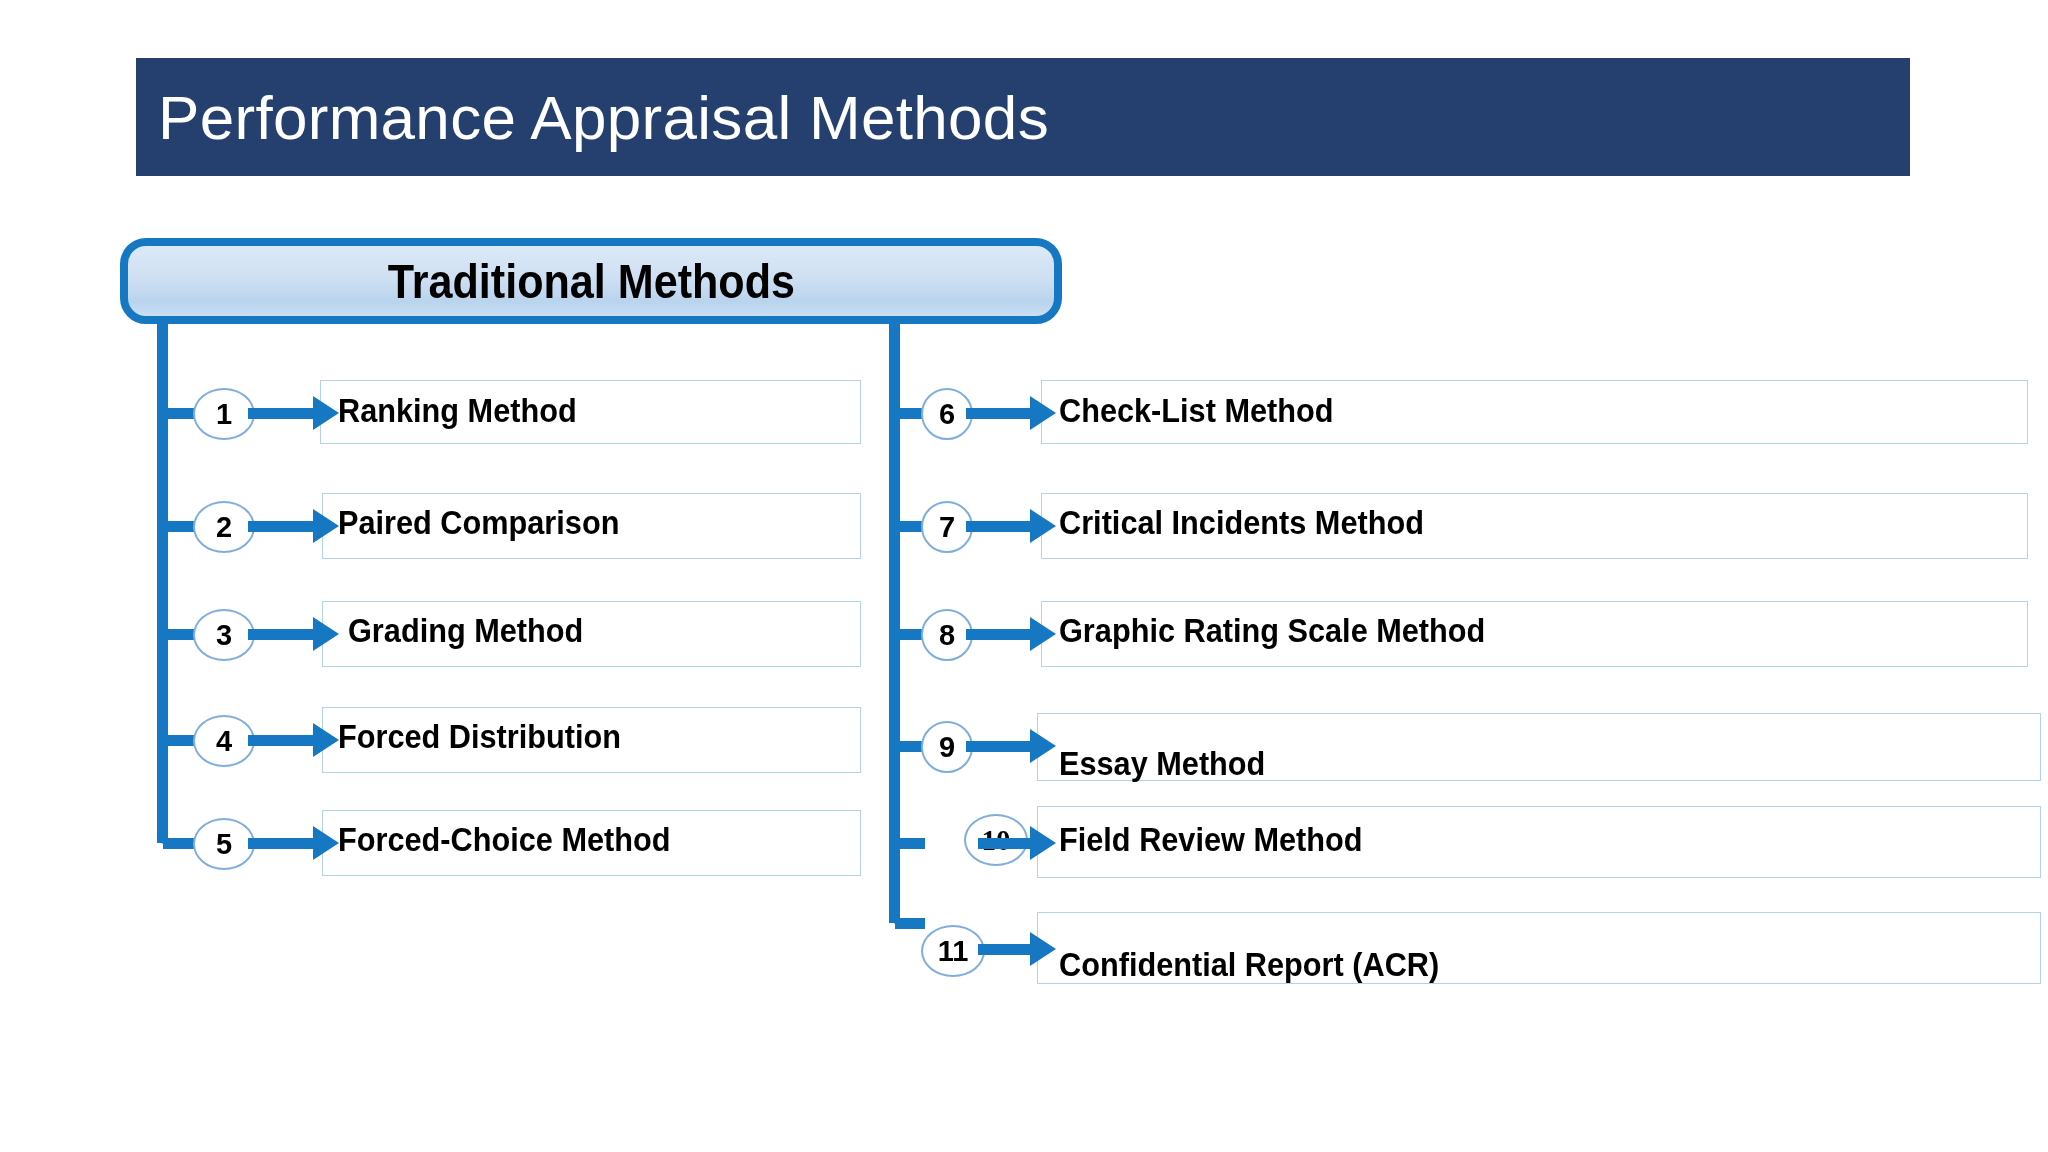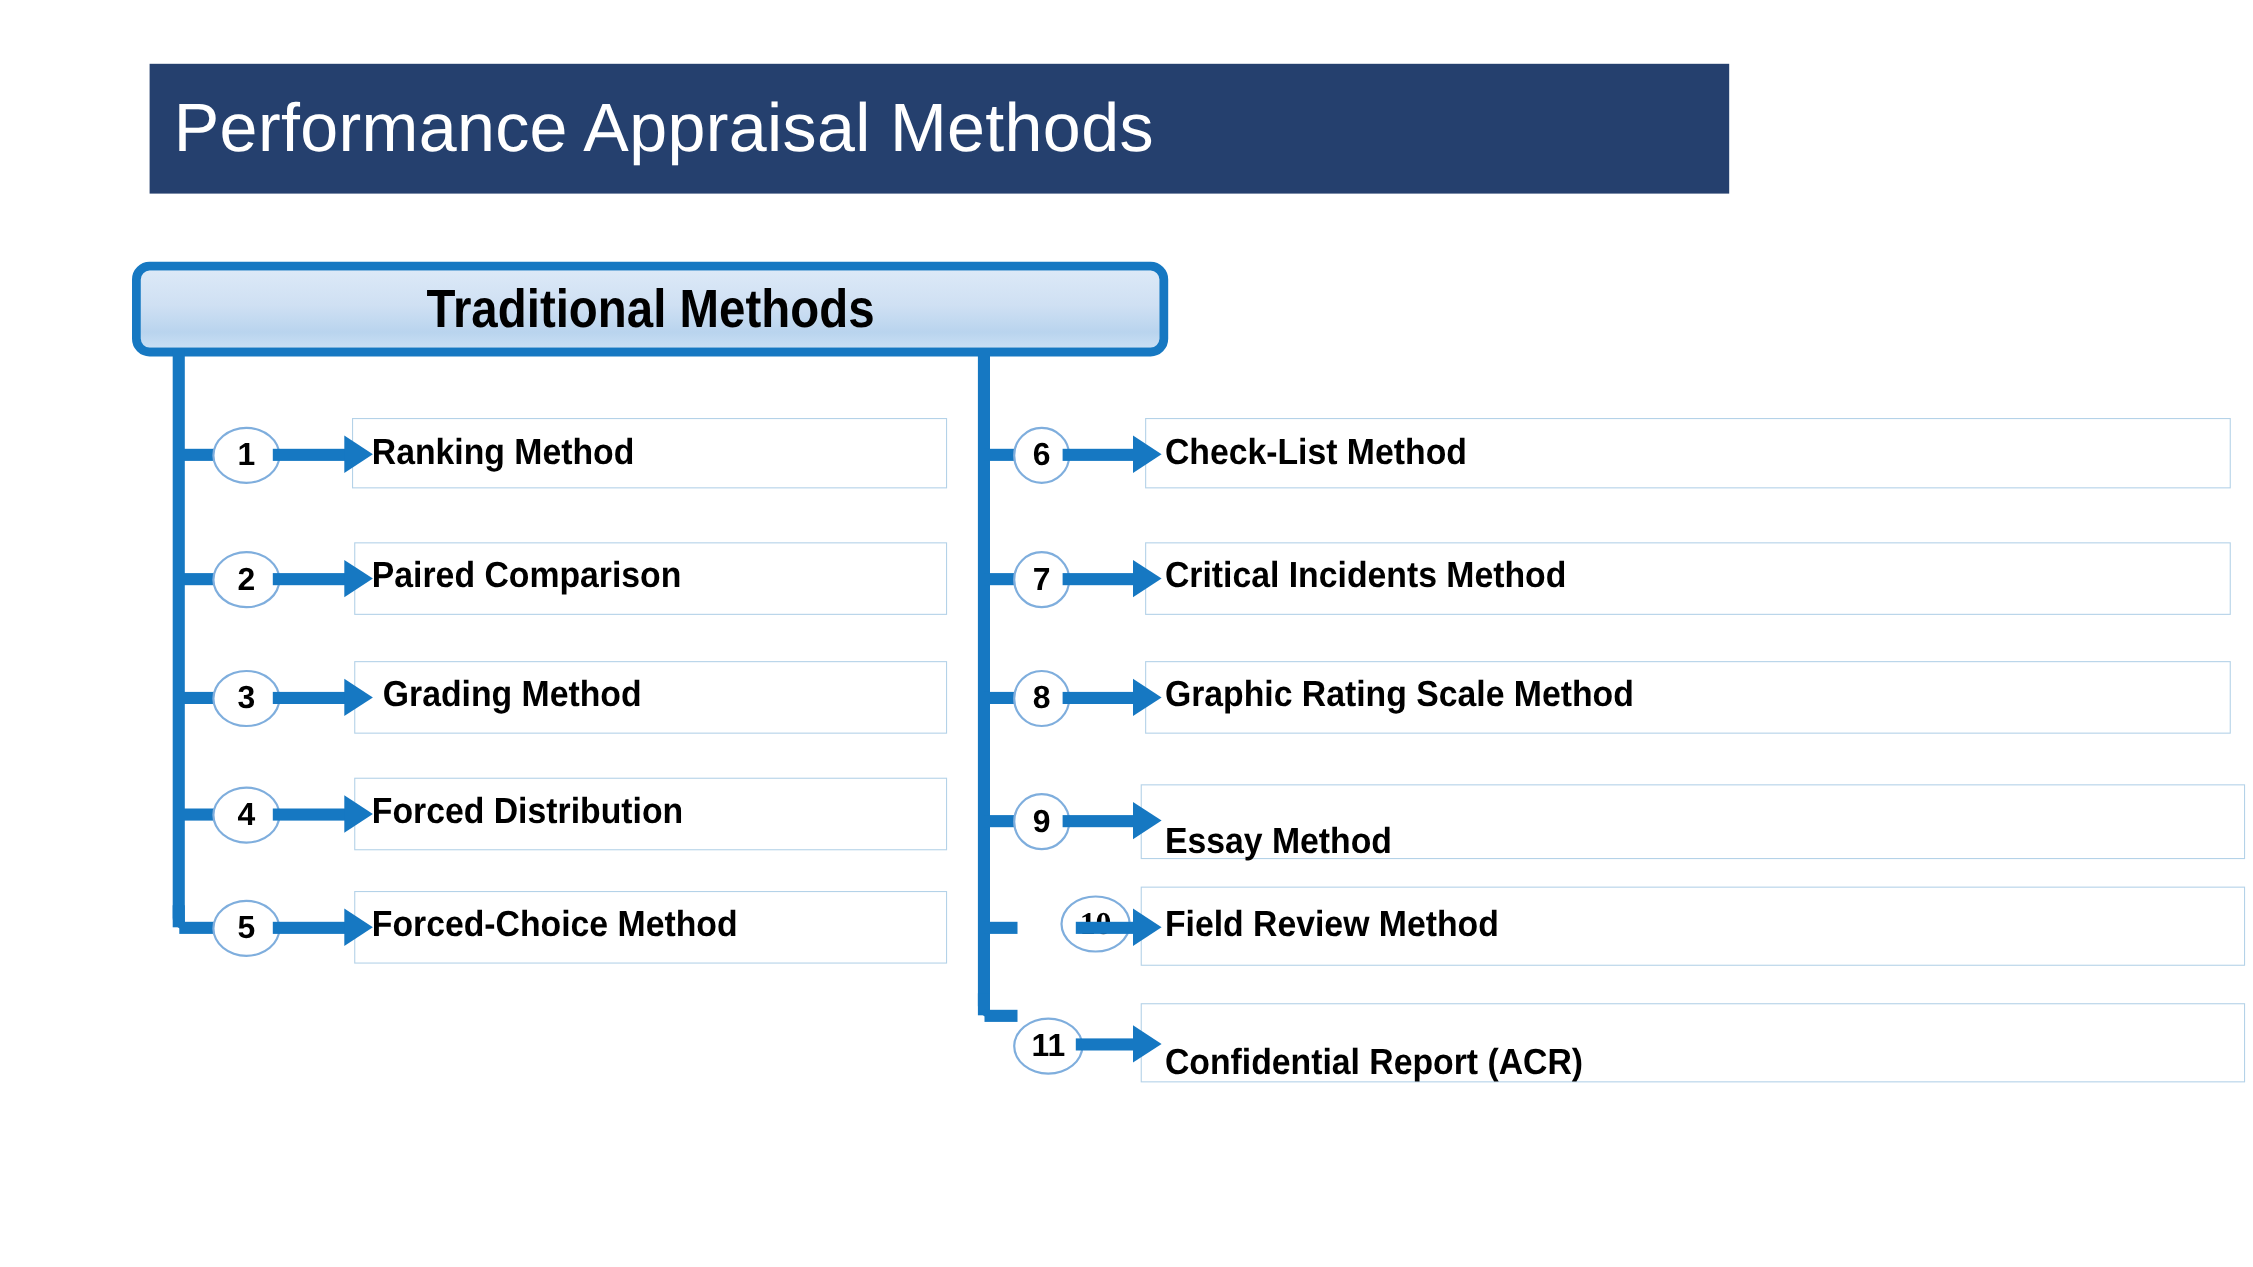--- a/index.html
+++ b/index.html
@@ -13,21 +13,21 @@
     position: relative;
     overflow: hidden;
     font-family: "Liberation Sans", sans-serif;
   }
 
   
   #title-banner {
     position: absolute;
     left: 136px;
     top: 58px;
-    width: 1436px;
+    width: 1774px;
     height: 118px;
     background: #25406E;
   }
   #title-text {
     position: absolute;
     left: 22px;
     top: 50%;
     transform: translateY(-50%);
     color: #ffffff;
     font-size: 62px;
@@ -39,21 +39,21 @@
   }
 
   
   #header-box {
     position: absolute;
     left: 120px;
     top: 238px;
     width: 942px;
     height: 86px;
     border: 8px solid #1678C2;
-    border-radius: 16px;
+    border-radius: 26px;
     background: linear-gradient(to bottom, #dce9f7 0%, #cfe0f3 45%, #b9d4ee 80%, #c9dff4 100%);
     box-sizing: border-box;
     display: flex;
     align-items: center;
     justify-content: center;
   }
   #header-label {
     font-size: 49px;
     font-weight: bold;
     color: #000000;

